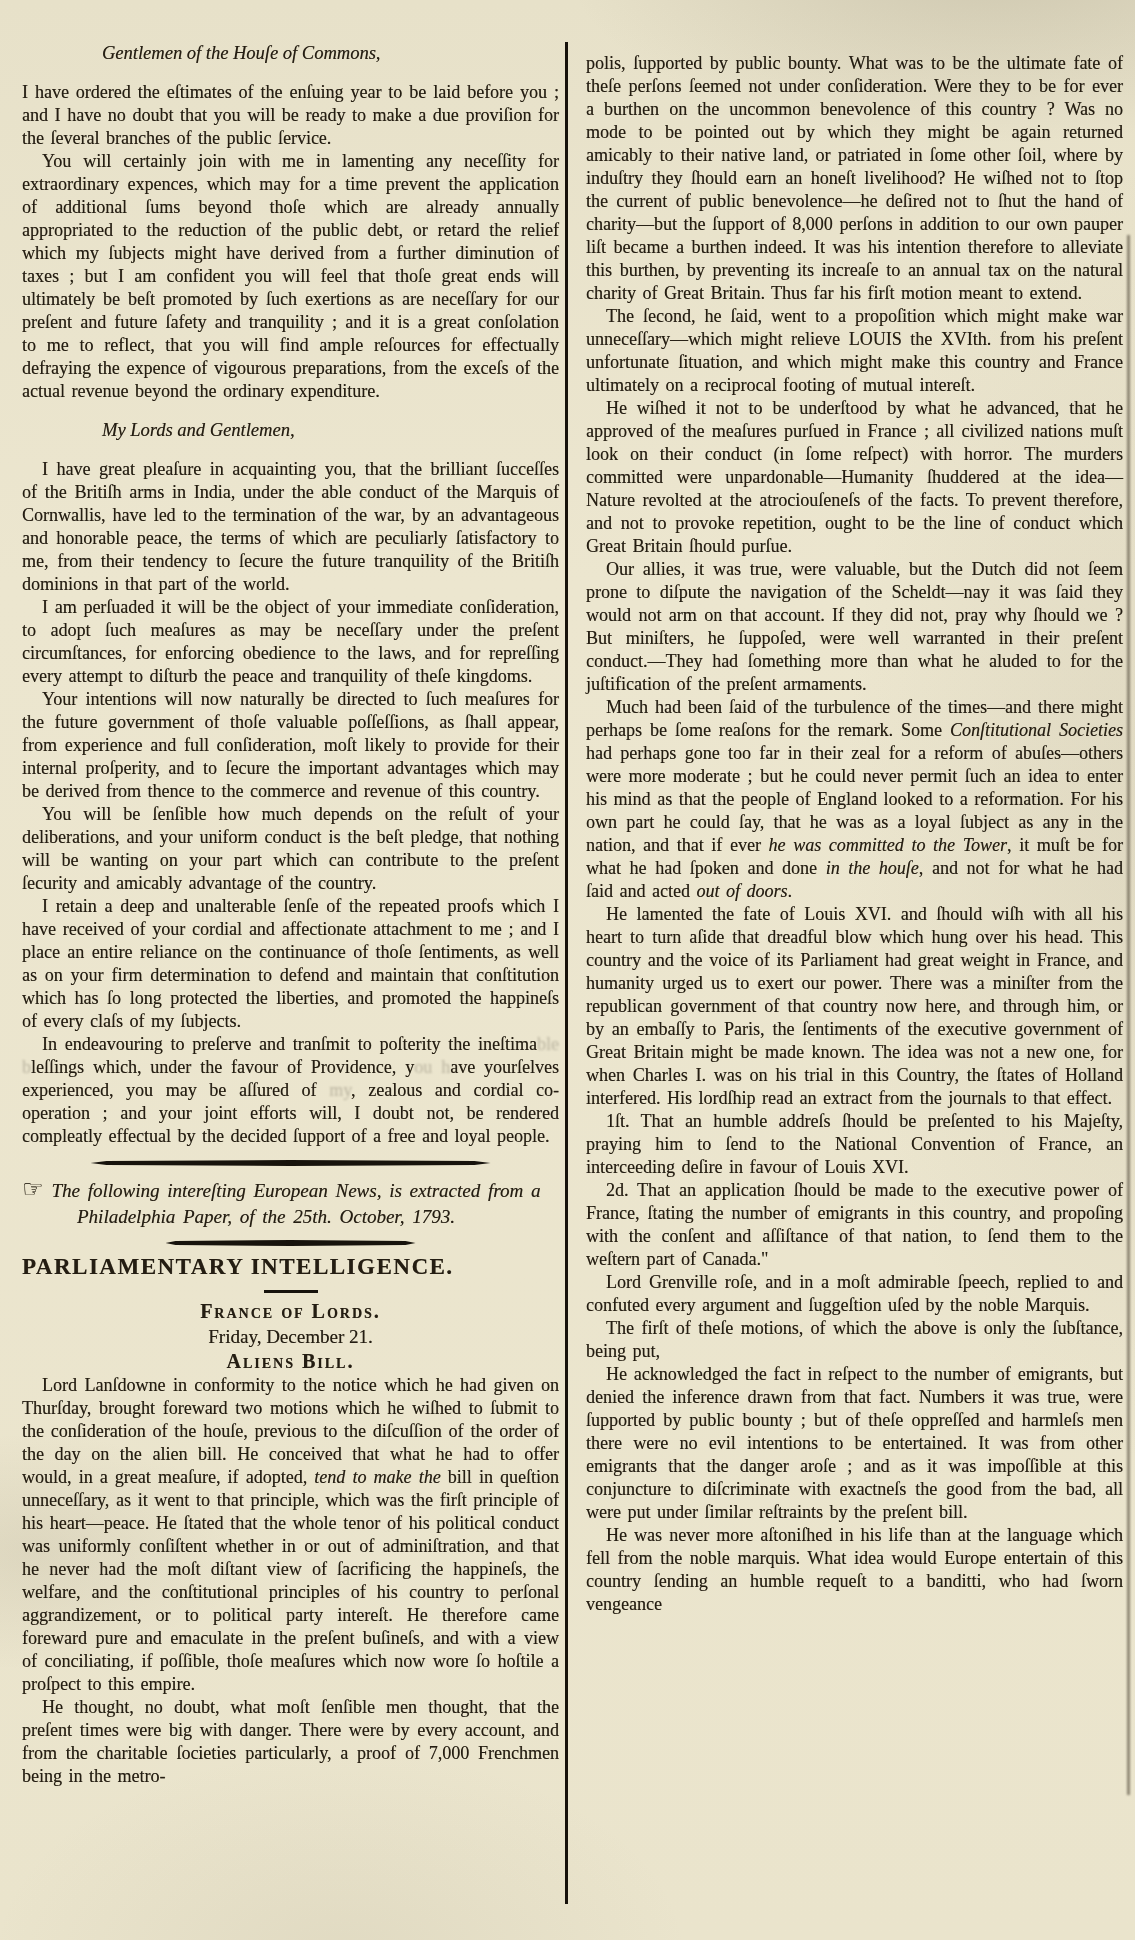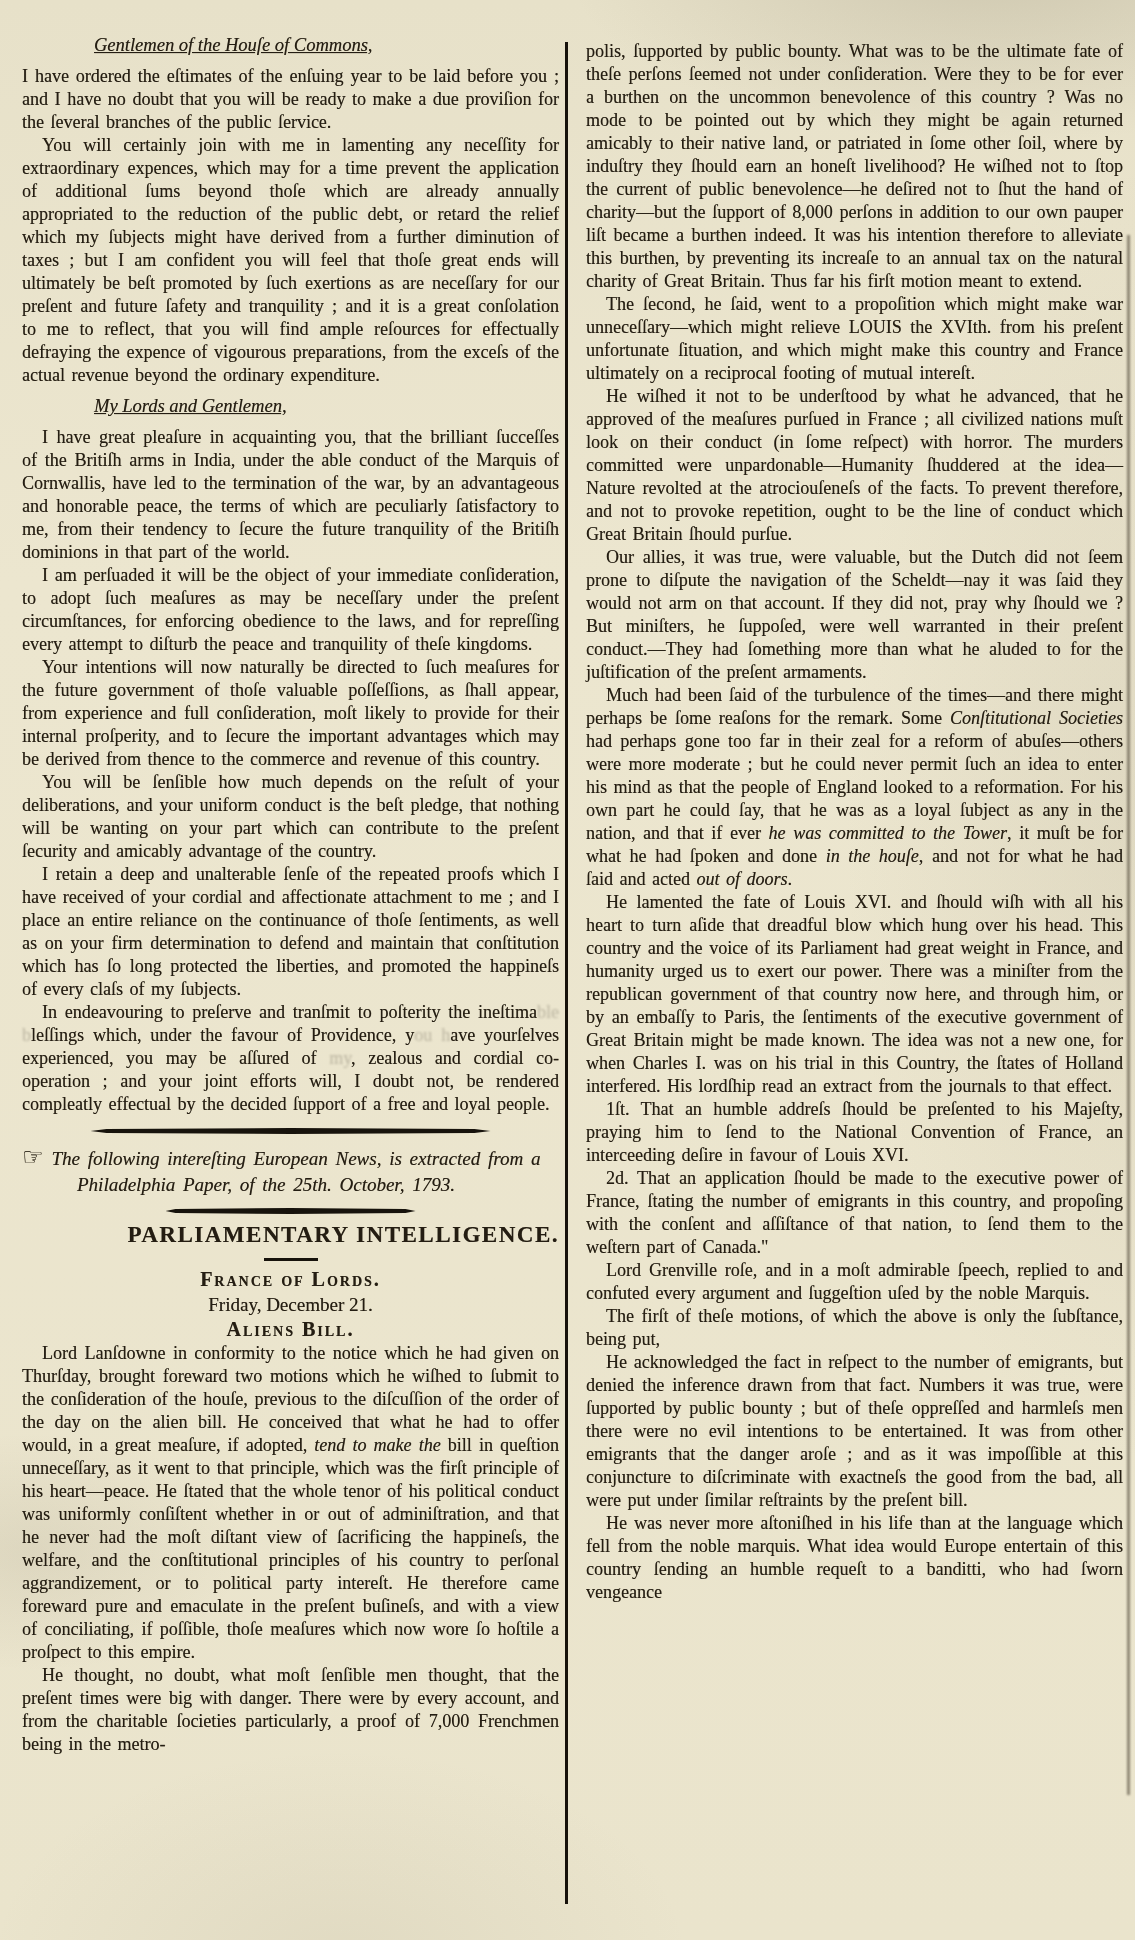--- a/index.html
+++ b/index.html
@@ -14,63 +14,62 @@
       radial-gradient(ellipse 420px 900px at 101% 42%, rgba(158,148,122,0.16), transparent 72%),
       radial-gradient(ellipse 300px 170px at 3% 80%, rgba(120,110,88,0.12), transparent 70%),
       radial-gradient(ellipse 500px 300px at 30% 101%, rgba(140,130,105,0.10), transparent 70%),
       linear-gradient(180deg,#e7e1c9 0%, #ece6cf 30%, #eae4cc 100%);
     font-family:"Liberation Serif","DejaVu Serif",serif;
     color:#241d12;
     text-shadow:0.25px 0.25px 0.35px rgba(40,32,18,0.55);
   }
   .column { position:absolute; }
   .col-left  { left:22px;  top:26px; width:537px; }
-  .col-right { left:586px; top:40px; width:537px; }
+  .col-right { left:586px; top:52px; width:537px; }
   .divider {
     position:absolute; left:565px; top:42px;
     width:3px; height:1862px; background:#17120b;
   }
   .page-edge-line {
     position:absolute; left:1127px; top:235px;
     width:3px; height:1560px; background:rgba(52,44,30,0.50);
     filter:blur(0.8px);
   }
   p.body {
     margin:0;
     font-size:18px; line-height:23px;
     text-align:justify;
     word-spacing:2px;
   }
   p.body.indent { text-indent:20px; }
   .salutation {
-    margin:8px; font-style:italic;
+    margin:16px; font-style:italic;
     font-size:18.5px; line-height:23px;
     padding-left:64px;
-    text-decoration:underline;
   }
   .it { font-style:italic; }
   .faded { opacity:0.22; filter:blur(1px); }
   .rule-swell {
     background:#17130c;
     height:6px;
     clip-path:polygon(0% 50%,4% 18%,50% 0%,96% 18%,100% 50%,96% 82%,50% 100%,4% 82%);
   }
   .rule-a { width:400px; margin:12px auto 10px auto; }
   .rule-b { width:250px; margin:10px auto 6px auto; }
   .rule-short { width:54px; height:3px; background:#17130c; margin:8px auto 6px auto; }
   .note {
     margin:0; font-style:italic;
     font-size:19px; line-height:26px;
     padding-left:55px; text-indent:-55px;
     word-spacing:3px;
   }
   .manicule { font-style:normal; font-size:24px; margin-right:8px; }
   .heading-main {
     margin:4px 0 0 0;
-    text-align:right;
+    text-align:left;
     font-size:23px; line-height:30px;
     letter-spacing:1.5px;
   }
   .heading-smallcaps {
     margin:0; text-align:center;
     font-variant:small-caps;
     font-size:20px; line-height:25px;
     letter-spacing:2px;
   }
   .heading-date {

